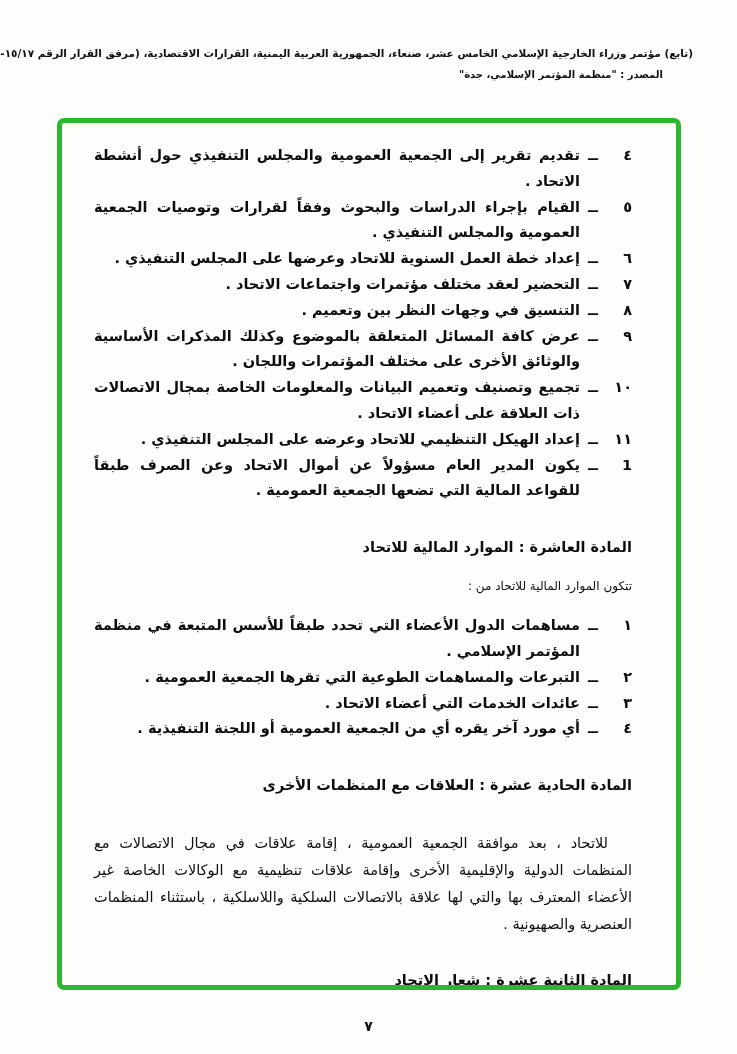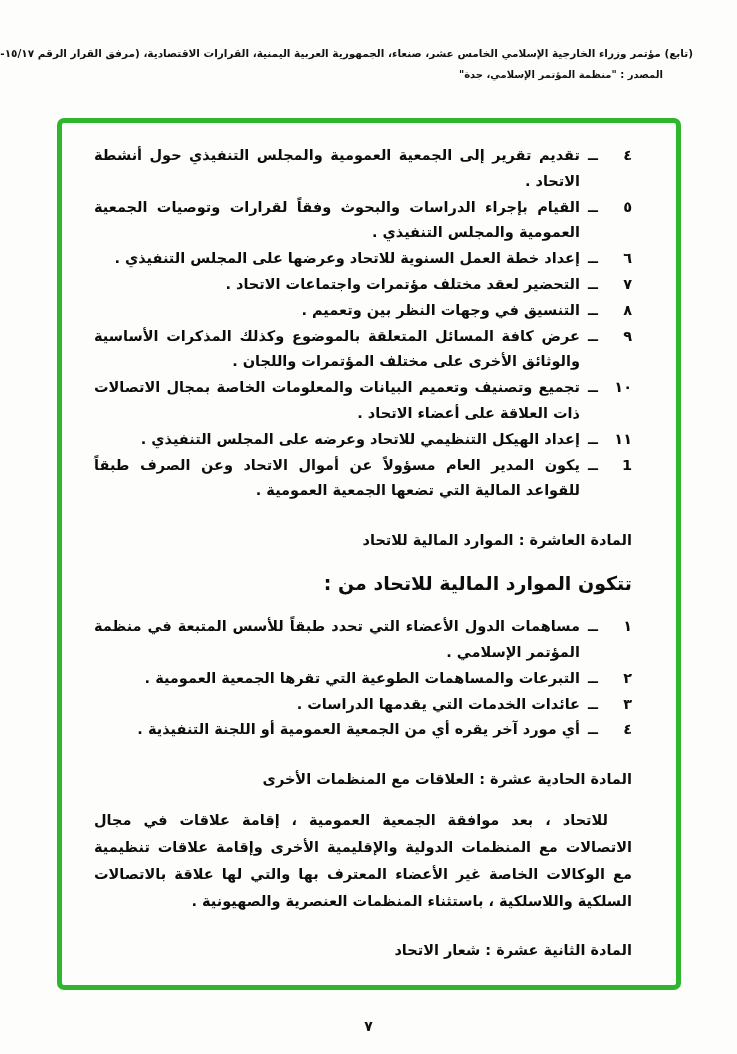--- a/index.html
+++ b/index.html
@@ -63,36 +63,36 @@
     justify-content: space-between;
     align-items: baseline;
     white-space: nowrap;
     padding-left: 8px;
   }
   .item-text {
     flex: 1;
     text-align: justify;
   }
   .section-heading {
-    margin-top: 28px;
+    margin-top: 35px;
     font-size: 14.5px;
     font-weight: bold;
     color: #0d0d0d;
   }
   .intro-line {
     margin-top: 24px;
-    font-size: 19px;
-    font-weight: bold;
+    font-size: 12px;
+    font-weight: normal;
     color: #0d0d0d;
   }
   .sub-list { margin-top: 20px; }
   .article-para {
-    margin-top: 20px;
+    margin-top: 37px;
     font-size: 14.5px;
-    font-weight: bold;
+    font-weight: normal;
     line-height: 1.85;
     text-align: justify;
     text-indent: 24px;
     color: #0d0d0d;
   }
   .article-para.single { text-align: right; }
   
   .page-number {
     position: absolute;
     bottom: 20px;
@@ -211,21 +211,21 @@
             <span>ــ</span>
           </span>
         <span class="item-text">التبرعات والمساهمات الطوعية التي تقرها الجمعية العمومية .</span>
       </div>
 
       <div class="list-item">
         <span class="marker">
             <span>٣</span>
             <span>ــ</span>
           </span>
-        <span class="item-text">عائدات الخدمات التي يقدمها الدراسات .</span>
+        <span class="item-text">عائدات الخدمات التي أعضاء الاتحاد .</span>
       </div>
 
       <div class="list-item">
         <span class="marker">
             <span>٤</span>
             <span>ــ</span>
           </span>
         <span class="item-text">أي مورد آخر يقره أي من الجمعية العمومية أو اللجنة التنفيذية .</span>
       </div>
 

